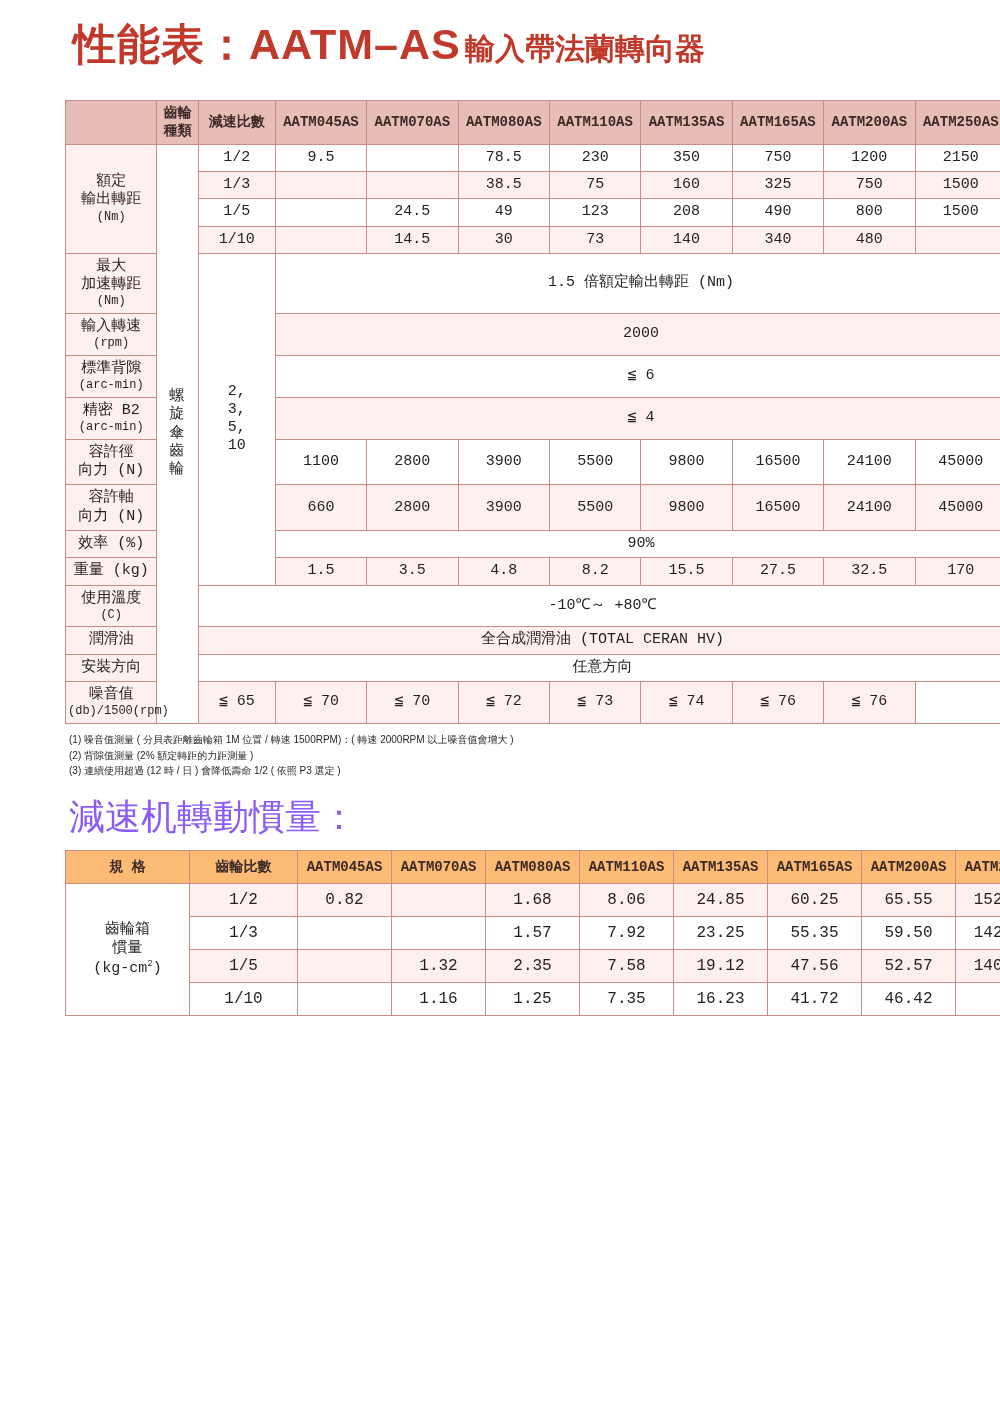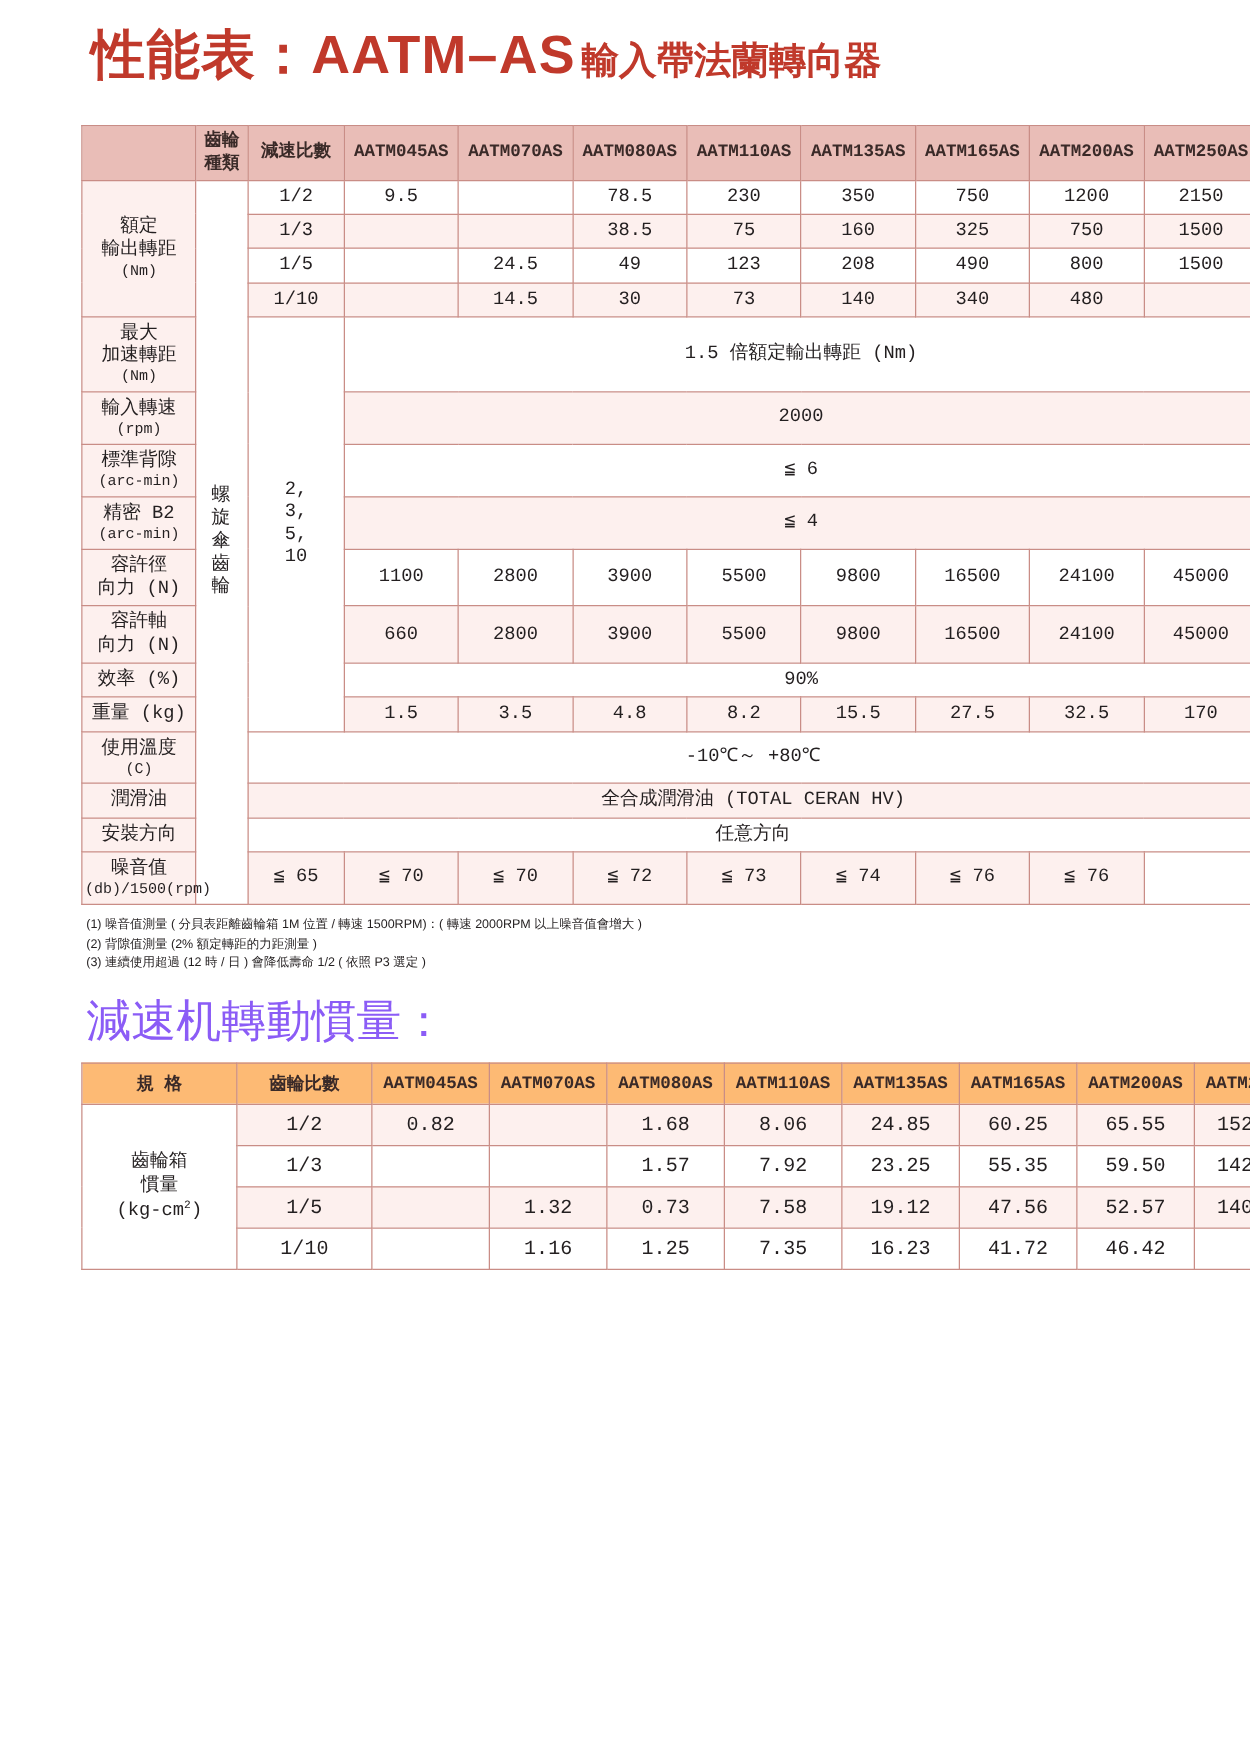--- a/index.html
+++ b/index.html
@@ -289,21 +289,21 @@
       <td>7.92</td>
       <td>23.25</td>
       <td>55.35</td>
       <td>59.50</td>
       <td>142.34</td>
     </tr>
     <tr>
       <td class="band">1/5</td>
       <td class="band"></td>
       <td class="band">1.32</td>
-      <td class="band">0.73</td>
+      <td class="band">2.35</td>
       <td class="band">7.58</td>
       <td class="band">19.12</td>
       <td class="band">47.56</td>
       <td class="band">52.57</td>
       <td class="band">140.45</td>
     </tr>
     <tr>
       <td>1/10</td>
       <td></td>
       <td>1.16</td>

